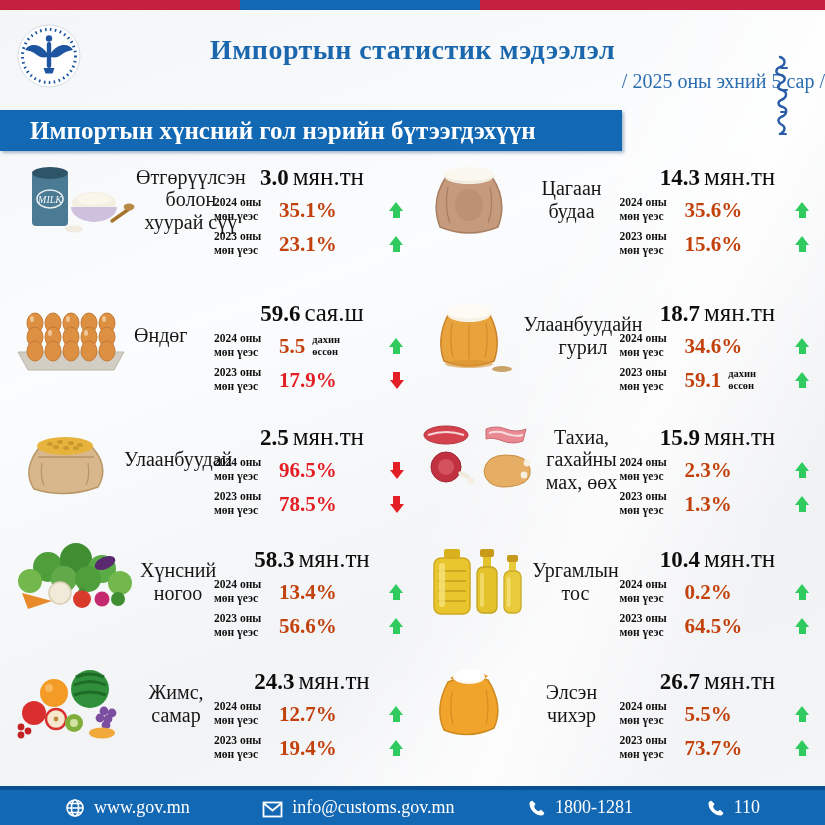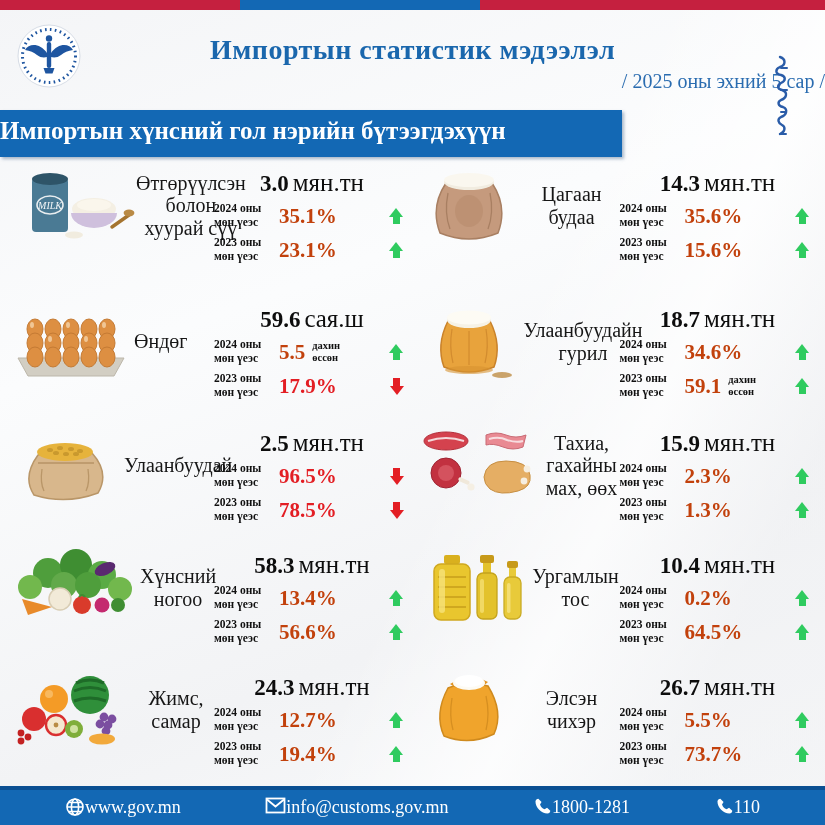--- a/index.html
+++ b/index.html
@@ -15,22 +15,22 @@
   .top-strip{height:10px;background:#c5203f;position:relative;}
   .top-strip .blue-seg{position:absolute;left:240px;top:0;width:240px;height:10px;background:#1368b4;}
   
   .header{height:100px;position:relative;}
   .logo{position:absolute;left:16px;top:13px;width:66px;height:66px;}
   .title{ text-align:center;padding-top:24px;font-size:28px;font-weight:bold;color:#1a67ad;letter-spacing:.5px;}
   .subtitle{text-align:right;font-size:20px;color:#2a6cb0;margin-top:4px;}
   .mn-script{position:absolute;right:34px;top:44px;}
   
   .banner{
-    width:622px;height:47px;background:#1368b4;color:#ffffff;
-    font-size:25px;font-weight:bold;line-height:41px;
+    width:622px;height:41px;background:#1368b4;color:#ffffff;
+    font-size:25px;font-weight:bold;line-height:41px;padding-left:30px;
     box-sizing:border-box;box-shadow:2px 2px 3px rgba(20,60,110,.35);
     white-space:nowrap;
   }
   
   .main{
     padding:8px 6px 0 8px;
     display:grid;grid-template-columns:1fr 1fr;
     grid-template-rows:136px 124px 122px 122px 122px;
   }
   .card{display:flex;align-items:flex-start;}
@@ -52,21 +52,21 @@
   .arrow::before{content:"";position:absolute;left:0;top:0;border-left:7.5px solid transparent;border-right:7.5px solid transparent;border-bottom:9px solid currentColor;}
   .arrow::after{content:"";position:absolute;left:4px;top:8.5px;width:7px;height:8px;background:currentColor;}
   .dir-down .arrow{transform:rotate(180deg);}
   
   .footer{
     position:absolute;left:0;bottom:0;width:825px;height:35px;
     background:#1368b4;border-top:4px solid #0a4f92;box-sizing:content-box;
     display:flex;align-items:center;justify-content:space-between;
     padding:0 65px;color:#ffffff;font-size:18px;box-sizing:border-box;height:39px;
   }
-  .fitem{display:flex;align-items:flex-start;cursor:pointer;}
+  .fitem{display:flex;align-items:flex-end;gap:9px;cursor:pointer;}
   .fitem svg{display:block;}
 </style>
 </head>
 <body>
 
 <div class="top-strip">
   <div class="blue-seg"></div>
 </div>
 
 <div class="header">

